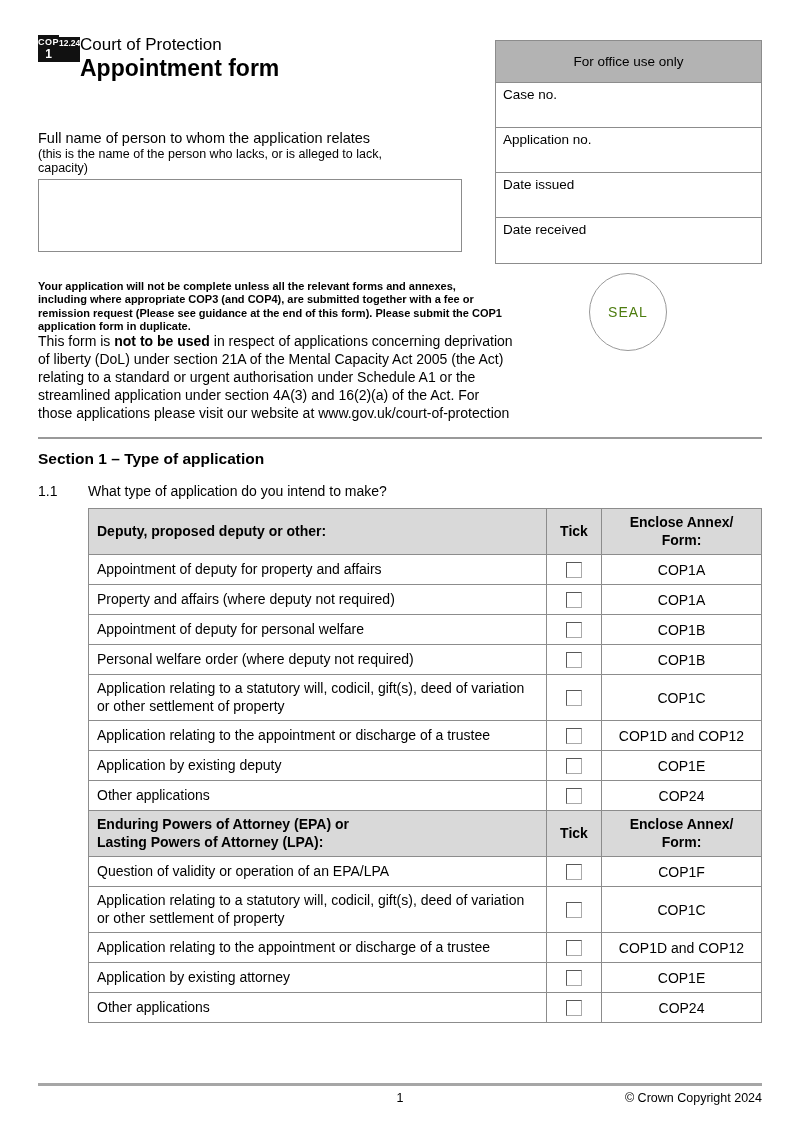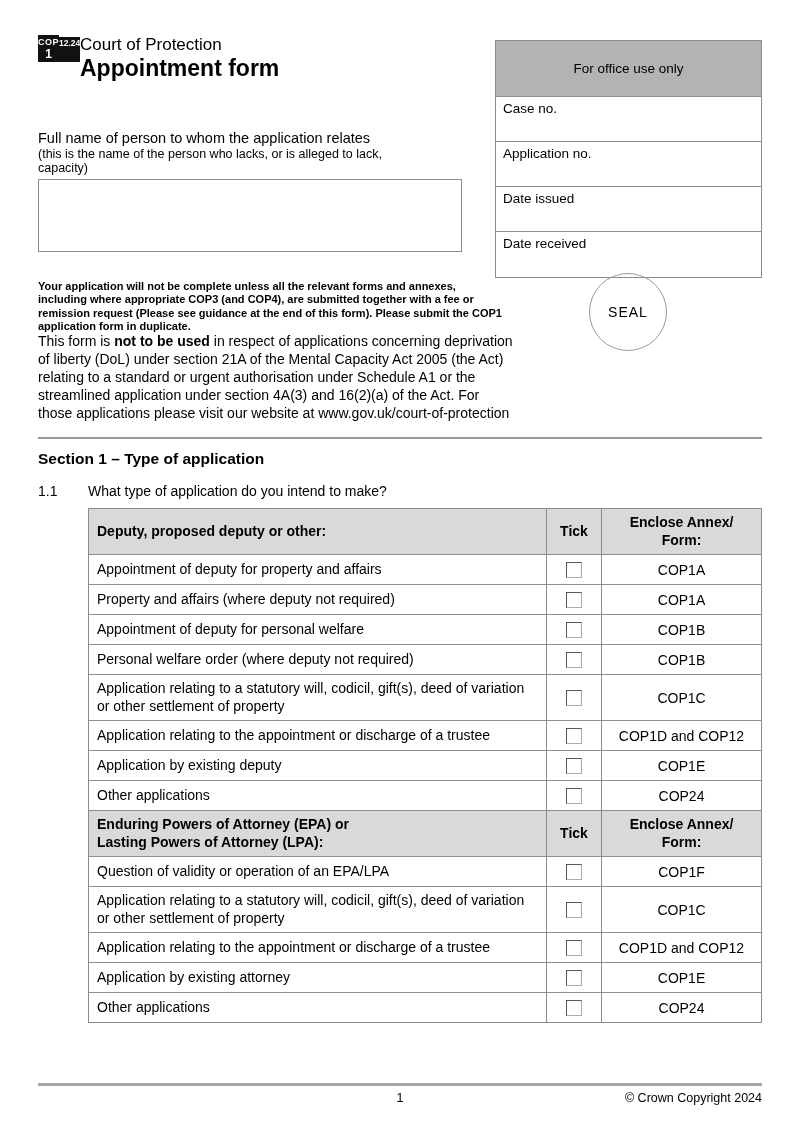--- a/index.html
+++ b/index.html
@@ -29,42 +29,42 @@
   .title-court { font-size: 17px; line-height: 1.2; }
   .title-form { font-size: 23px; font-weight: bold; line-height: 1.15; }
 
   
   .office-box {
     position: absolute; left: 495px; top: 40px; width: 267px;
     border: 1px solid #8c8c8c;
   }
   .office-header {
     background: #b3b3b3; border-bottom: 1px solid #8c8c8c;
-    text-align: center; font-size: 13.5px; padding: 20px 0;
+    text-align: center; font-size: 13.5px; padding: 13px 0;
   }
   .office-row { height: 45px; border-bottom: 1px solid #8c8c8c; padding: 4px 7px; font-size: 13.5px; }
   .office-row:last-child { border-bottom: none; }
 
   
   .name-section { margin-top: 48px; width: 368px; }
   .name-label { font-size: 14.5px; }
   .name-sublabel { font-size: 12.5px; margin-top: 1px; }
   .name-input {
     display: block; width: 424px; height: 73px; margin-top: 4px;
     border: 1px solid #8c8c8c; background: #fff; resize: none;
     font-family: "Liberation Sans", sans-serif; font-size: 14px; padding: 4px 6px;
   }
 
   
   .notice-bold { margin-top: 28px; width: 468px; font-size: 11px; font-weight: bold; line-height: 1.22; }
   .seal {
     position: absolute; left: 589px; top: 273px; width: 78px; height: 78px;
     border: 1px solid #999; border-radius: 50%;
     display: flex; align-items: center; justify-content: center;
-    font-size: 14px; letter-spacing: 1px; color: #000000;
+    font-size: 14px; letter-spacing: 1px; color: #4d7c0f;
   }
   .notice { width: 478px; font-size: 14px; line-height: 1.27; }
 
   .divider { margin-top: 15px; border: none; border-top: 2px solid #999; width: 100%; }
 
   .section-heading { margin-top: 11px; font-size: 15.5px; font-weight: bold; }
   .question-row { margin-top: 15px; display: flex; font-size: 14px; }
   .q-num { width: 50px; flex: none; }
 
   

